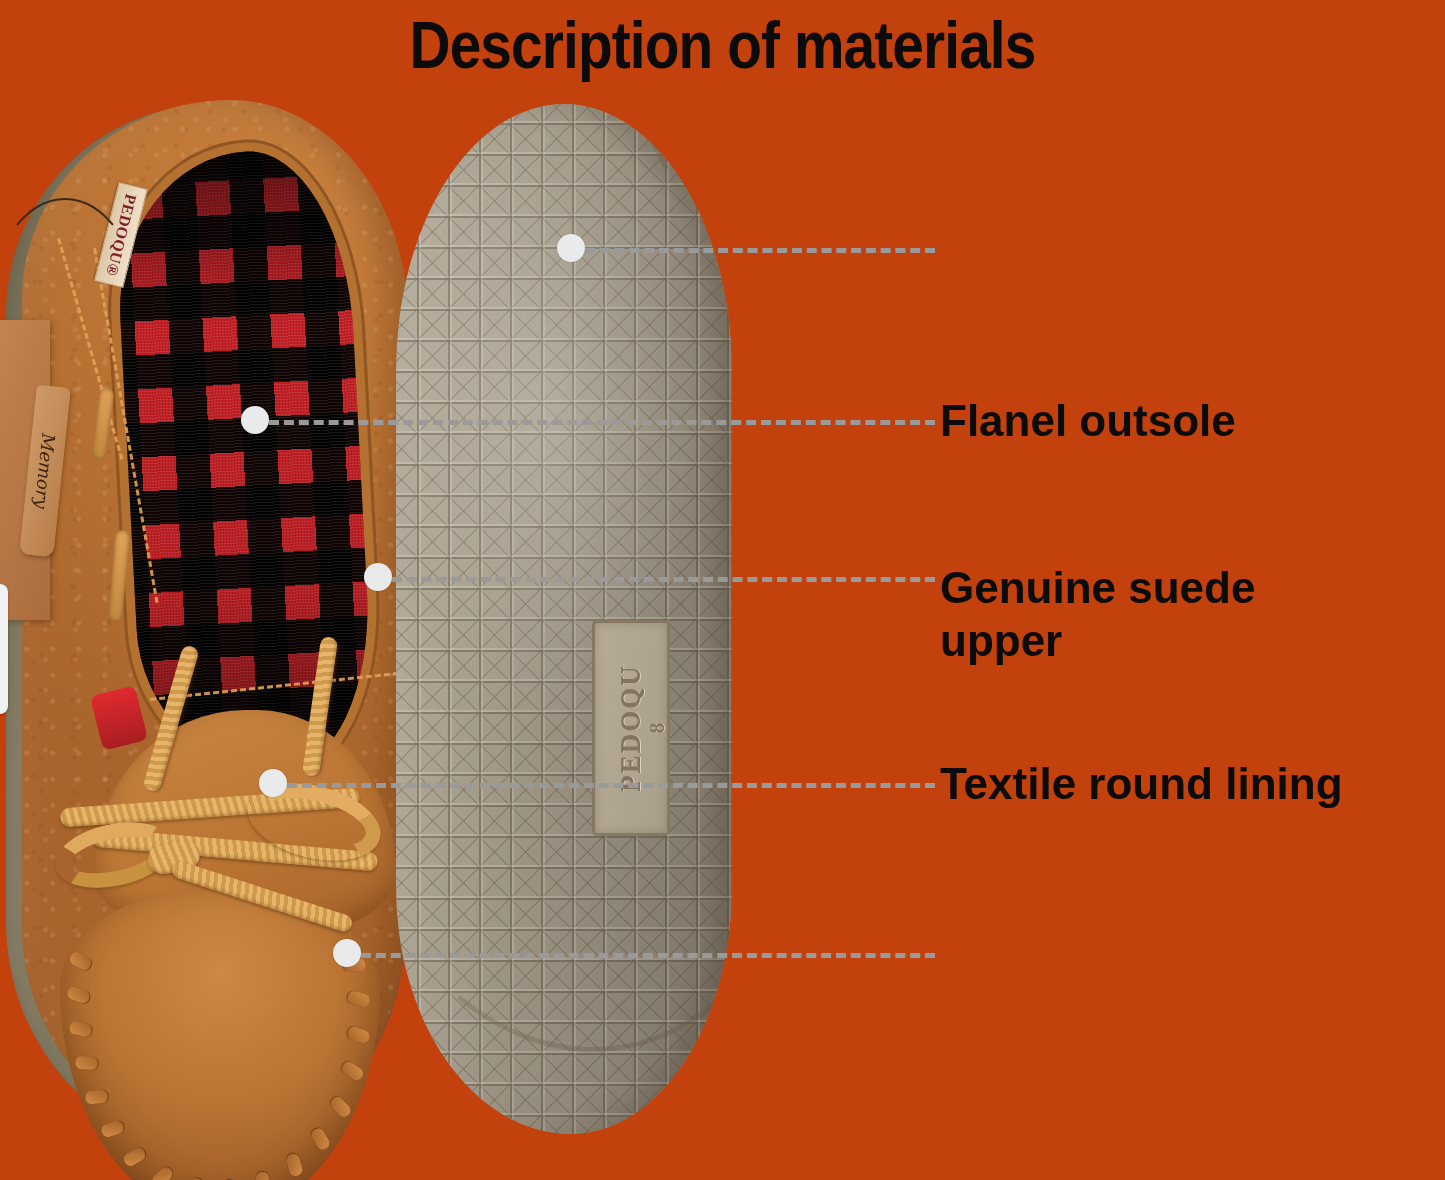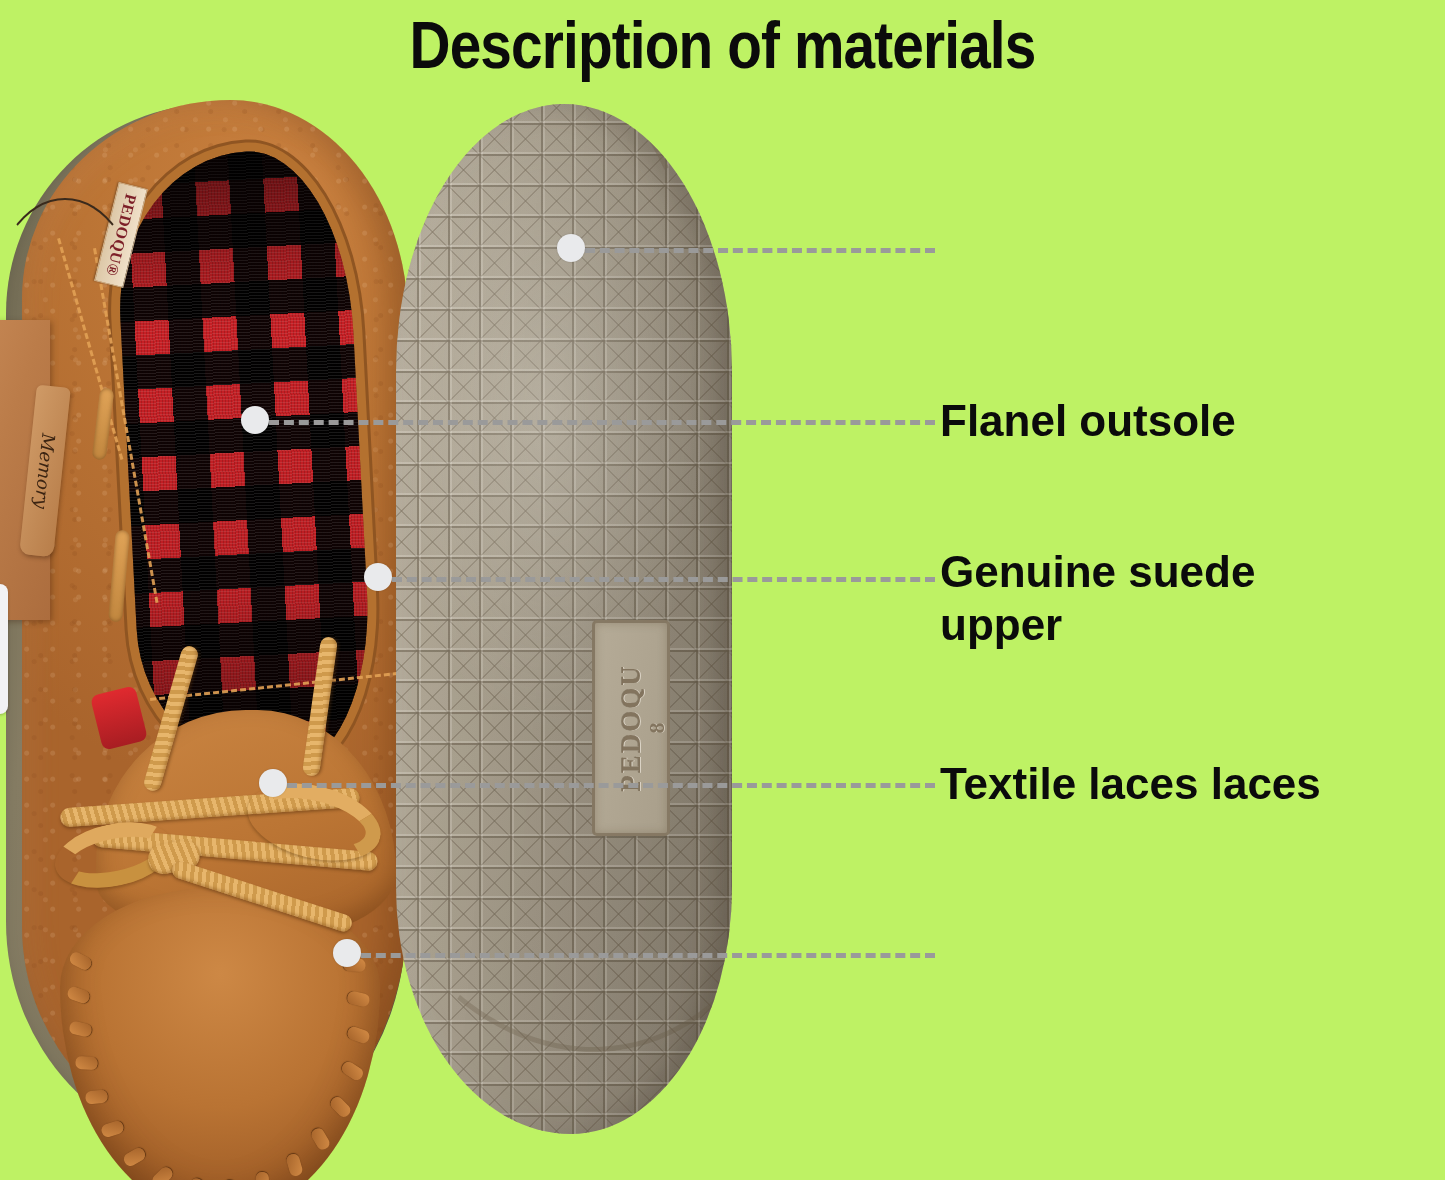--- a/index.html
+++ b/index.html
@@ -2,21 +2,21 @@
 <html><head>
 <meta charset="utf-8">
 <style>
   * { box-sizing: border-box; margin: 0; padding: 0; }
   html, body {
     width: 1445px; height: 1180px;
     background: #ffffff;
     font-family: "Liberation Sans", sans-serif;
     overflow: hidden;
   }
-  #canvas { position: relative; width: 1445px; height: 1180px; background: #bef264; }
+  #canvas { position: relative; width: 1445px; height: 1180px; background: #c2410c; }
 
   
   #title {
     position: absolute; left: 0; top: 6px; width: 1445px;
     text-align: center;
     font-family: "Liberation Sans", sans-serif;
     font-weight: bold;
     font-size: 66px;
     line-height: 78px;
     letter-spacing: -1px;
@@ -383,23 +383,23 @@
 
   <div class="callout-line" style="left:585px; top:248px; width:350px;"></div>
   <div class="callout-dot" style="left:557px; top:234px;"></div>
 
   <div class="callout-line" style="left:269px; top:420px; width:666px;"></div>
   <div class="callout-dot" style="left:241px; top:406px;"></div>
   <div class="callout-label" style="left:940px; top:394px;">Flanel outsole</div>
 
   <div class="callout-line" style="left:392px; top:577px; width:543px;"></div>
   <div class="callout-dot" style="left:364px; top:563px;"></div>
-  <div class="callout-label" style="left:940px; top:545px;">Genuine suede
+  <div class="callout-label" style="left:940px; top:561px;">Genuine suede
 upper</div>
 
   <div class="callout-line" style="left:287px; top:783px; width:648px;"></div>
   <div class="callout-dot" style="left:259px; top:769px;"></div>
-  <div class="callout-label" style="left:940px; top:757px;">Textile laces laces</div>
+  <div class="callout-label" style="left:940px; top:757px;">Textile round lining</div>
 
   <div class="callout-line" style="left:361px; top:953px; width:574px;"></div>
   <div class="callout-dot" style="left:333px; top:939px;"></div>
 
 </div>
 
 </body></html>

